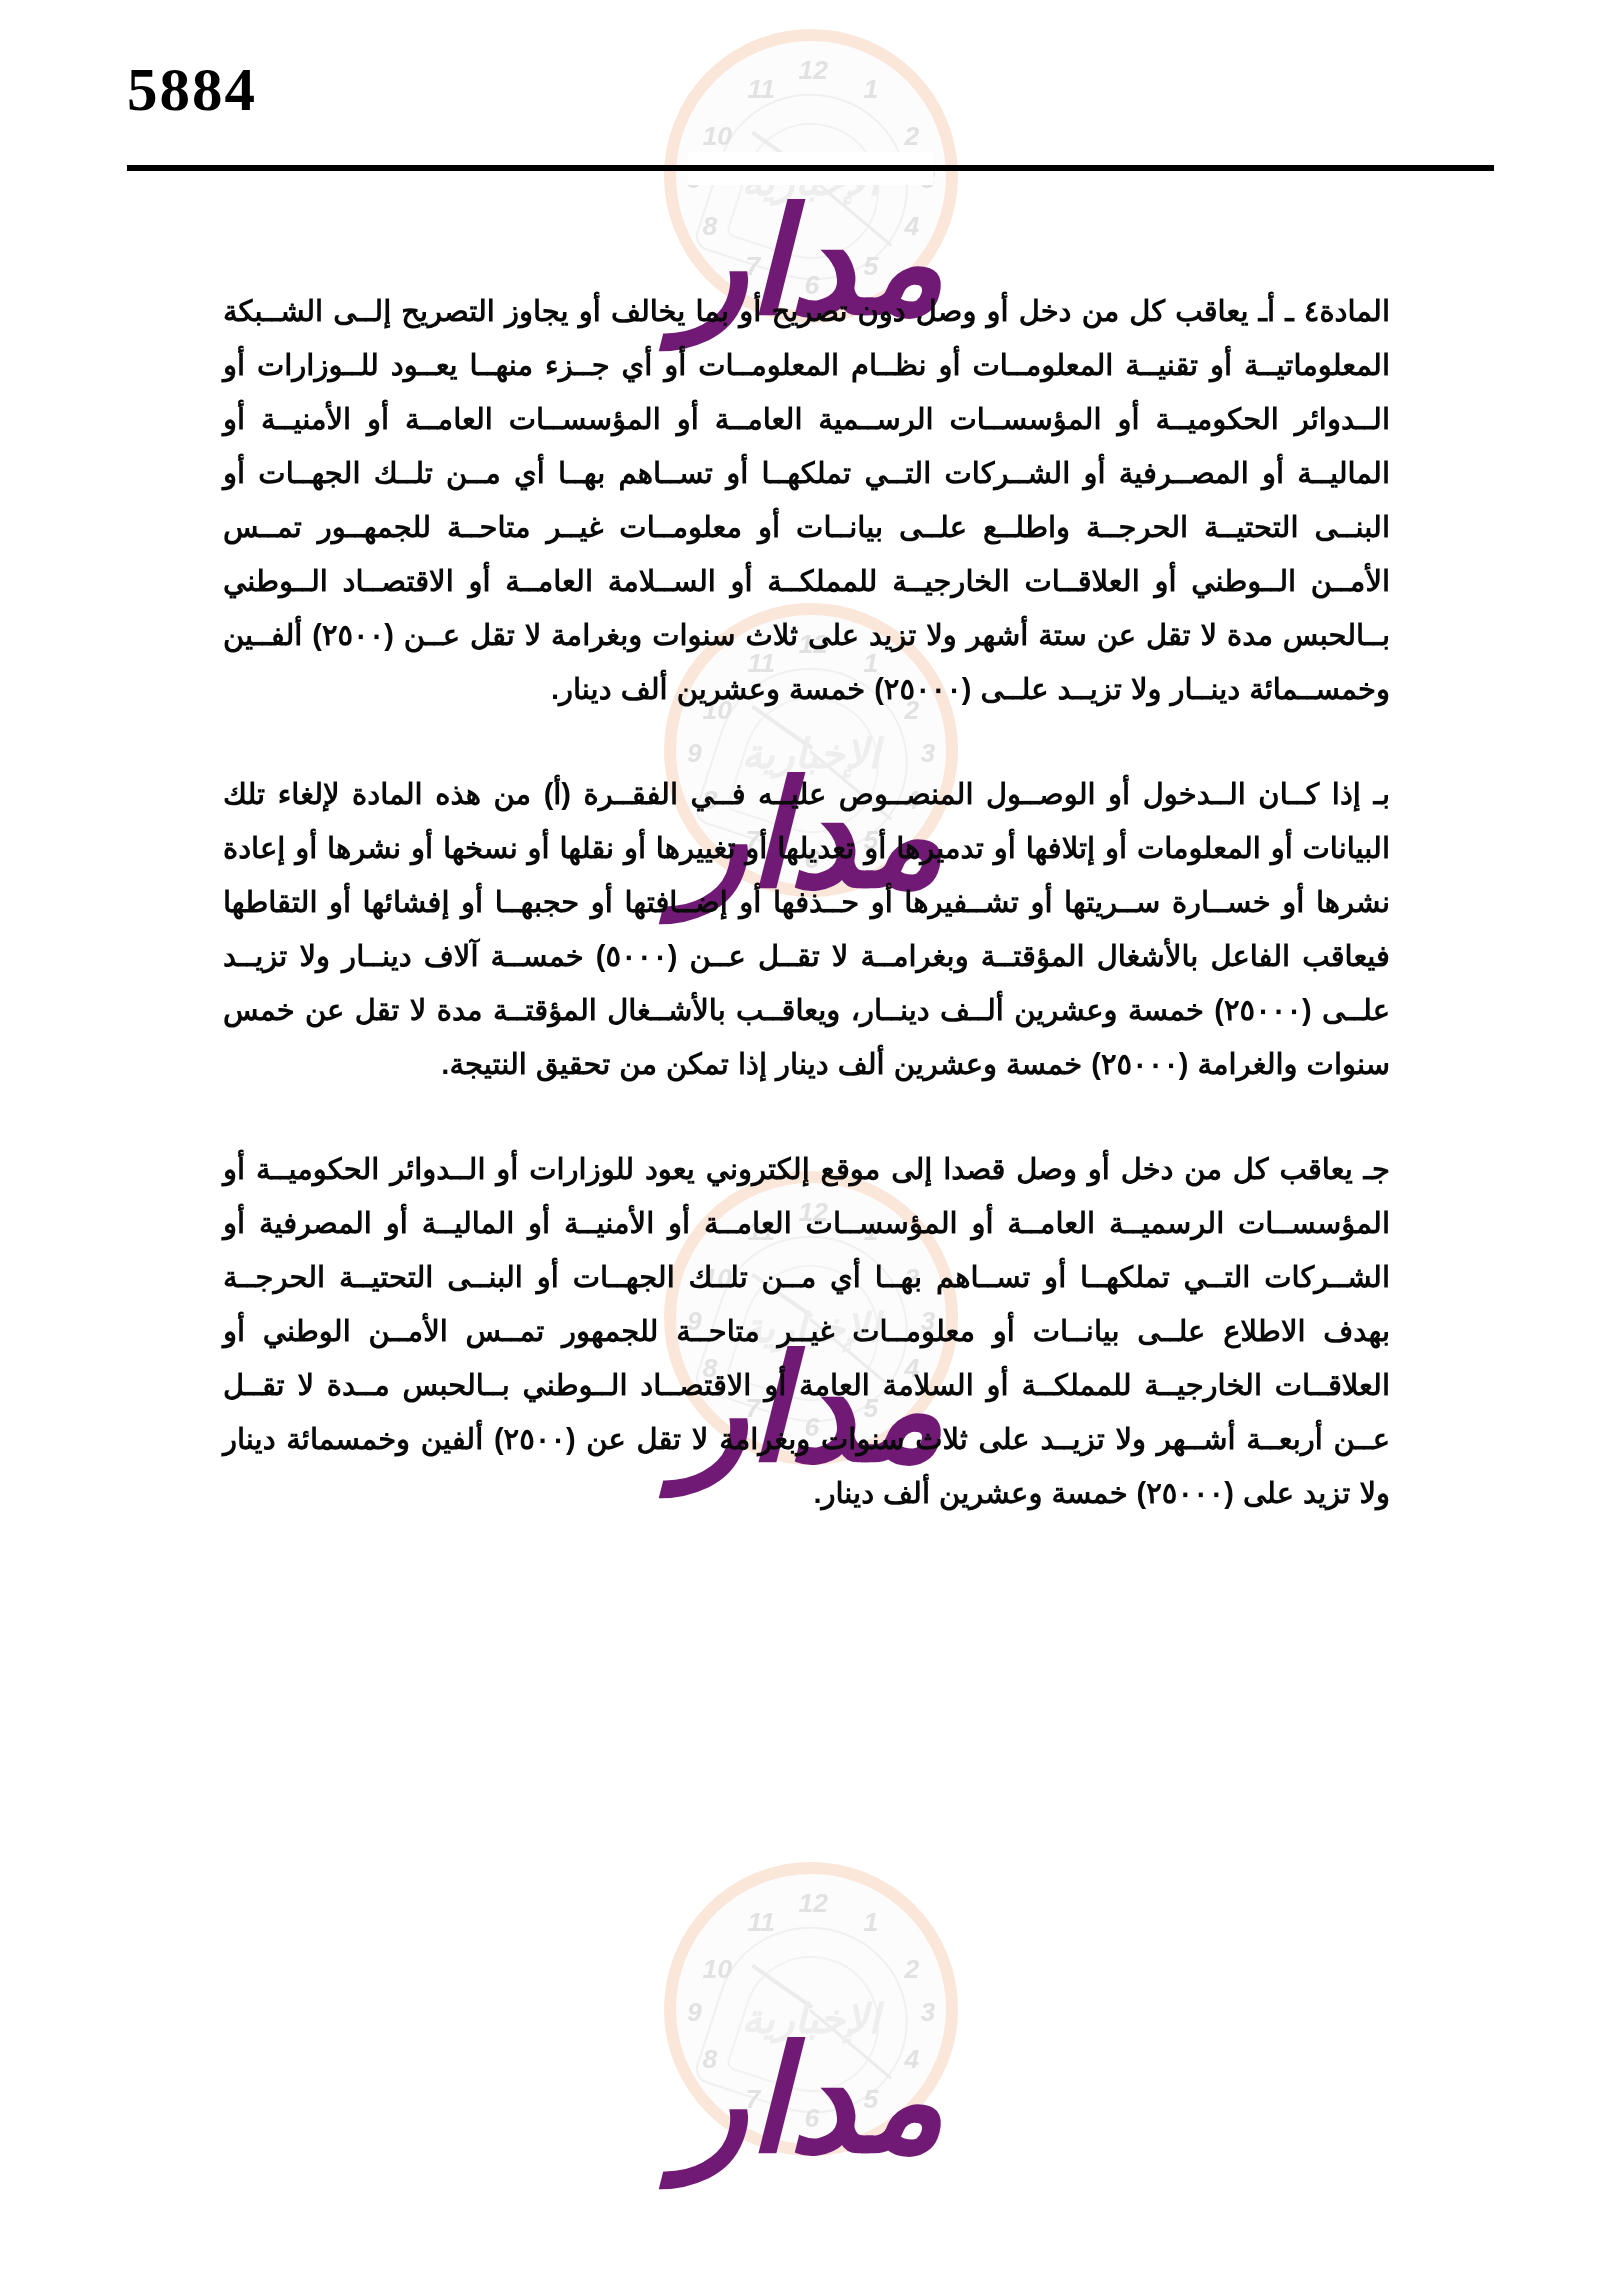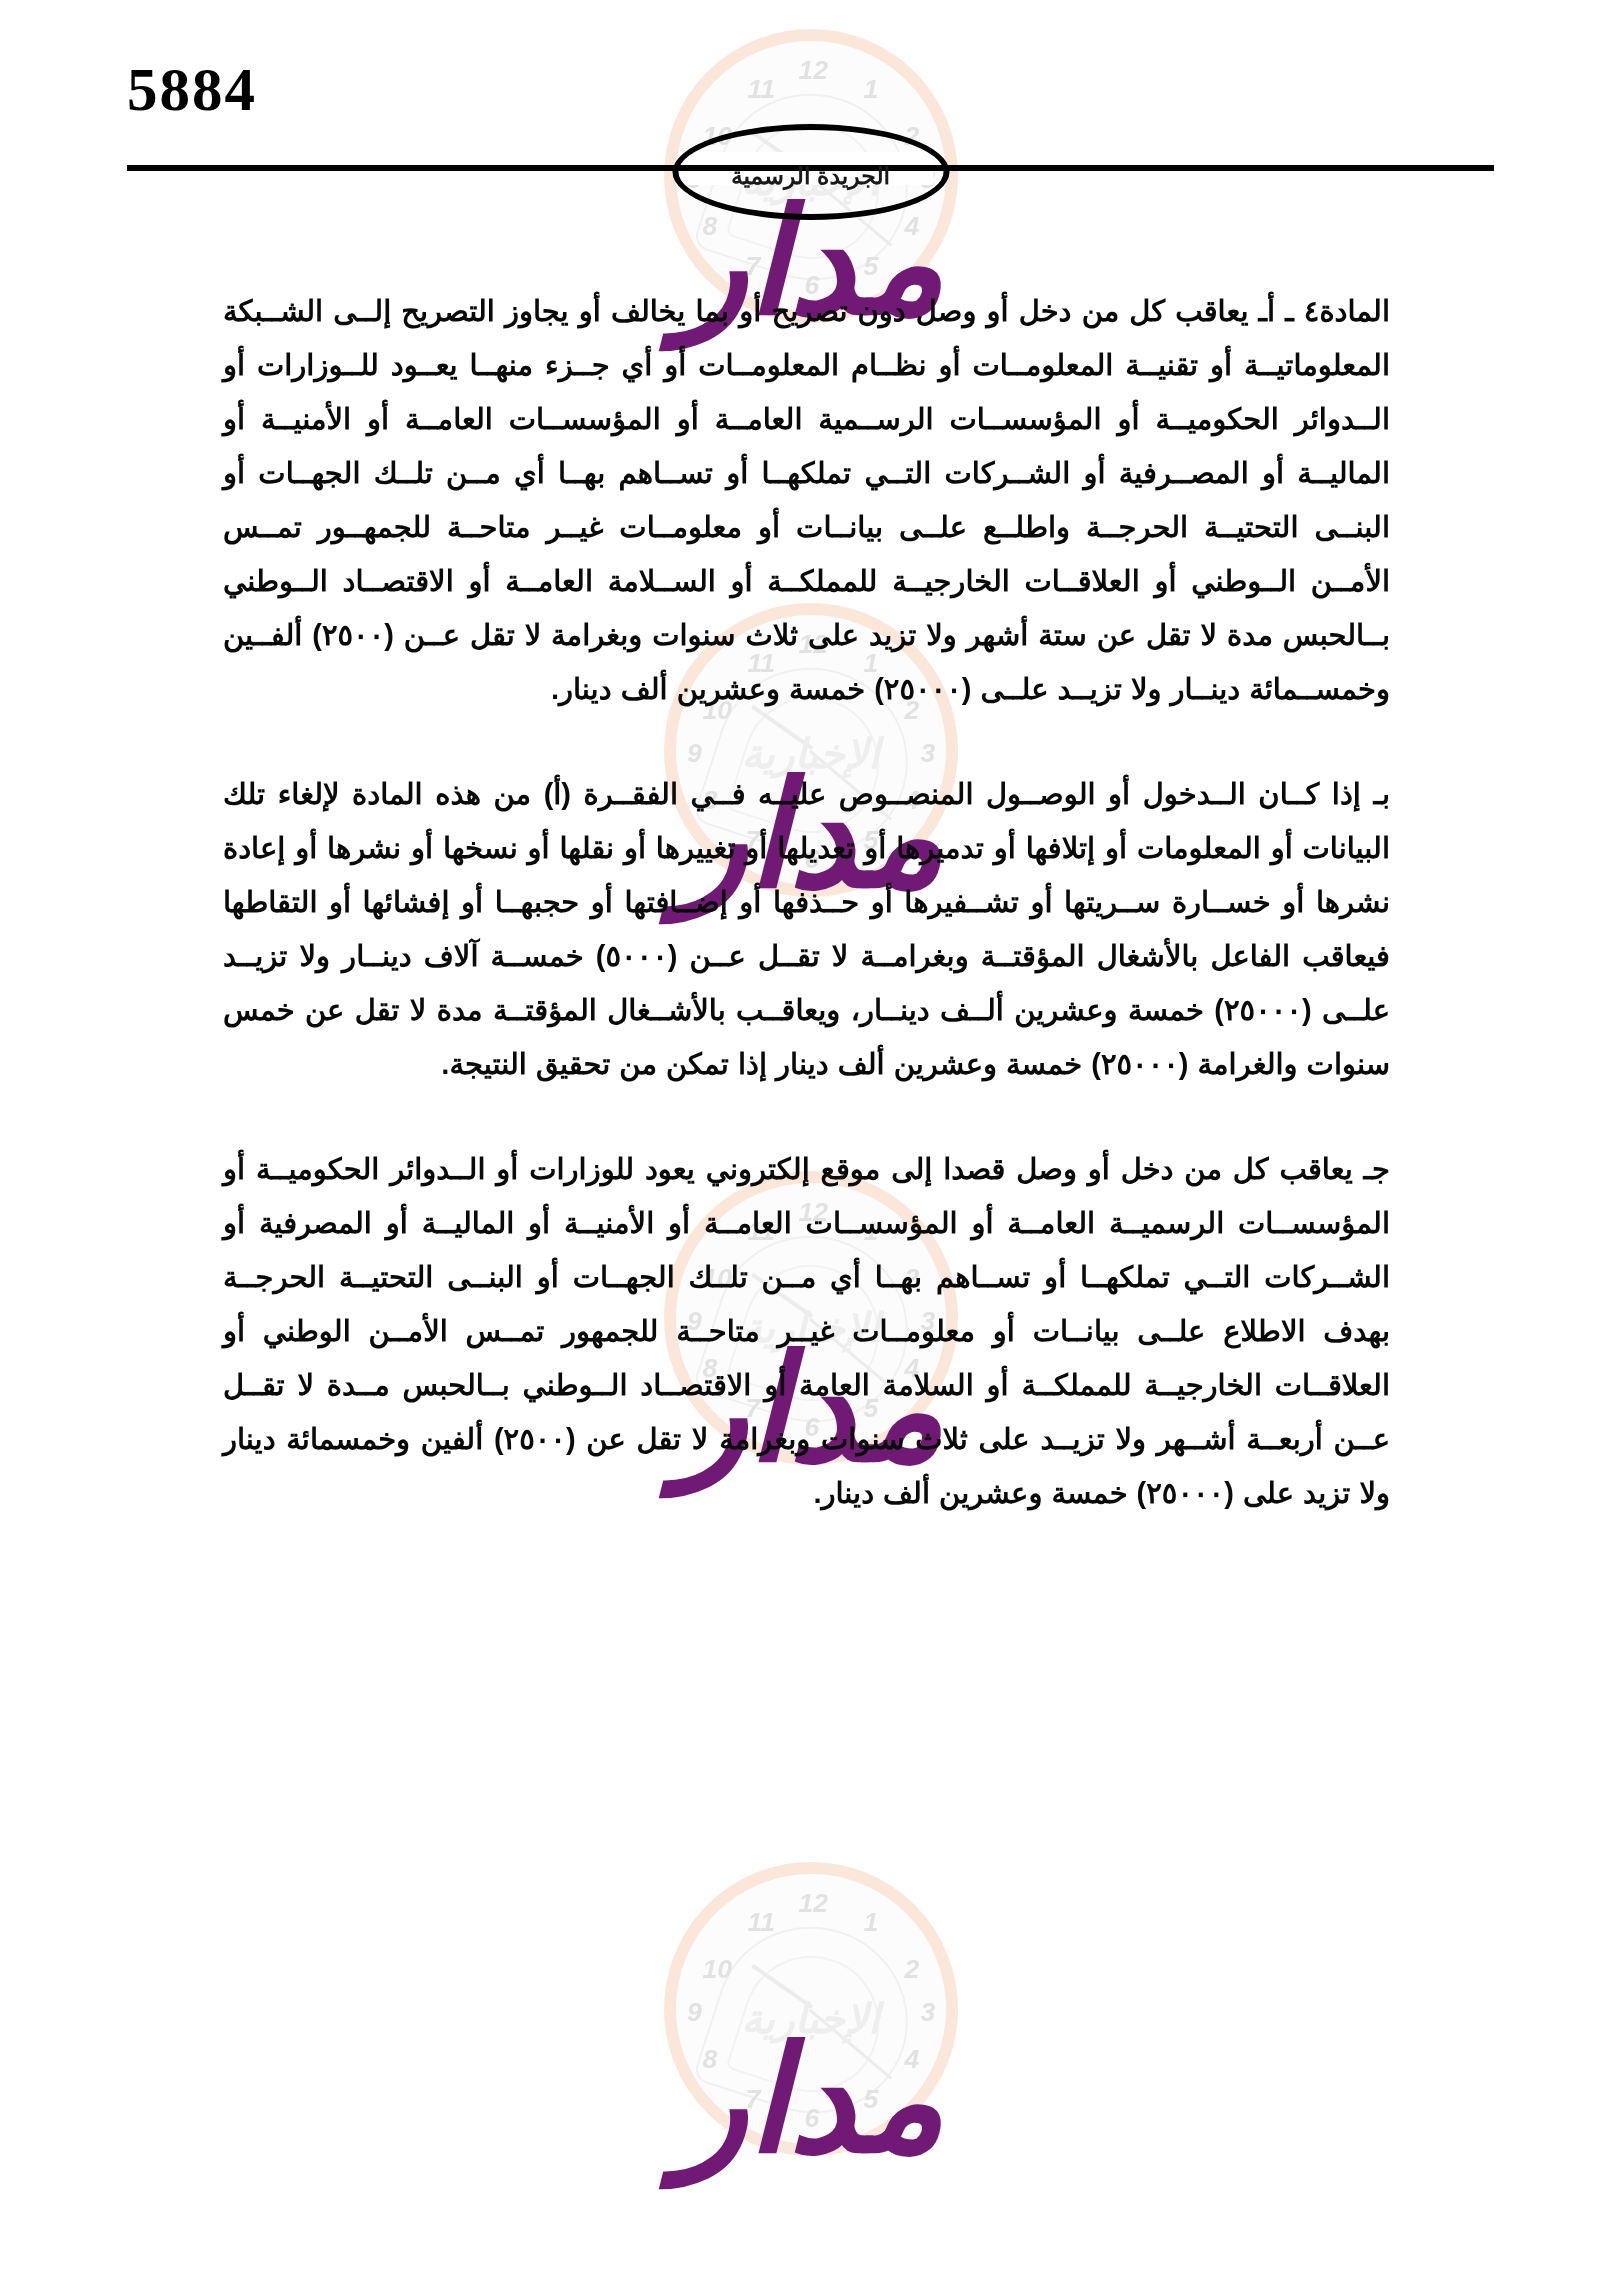--- a/index.html
+++ b/index.html
@@ -274,23 +274,20 @@
     <div class="wm-text-block wm-big" style="top:1343px;">مدار</div>
 
     <div class="wm-text-block wm-small" style="top:1995px;">الإخبارية</div>
     <div class="wm-text-block wm-big" style="top:2034px;">مدار</div>
   </div>
 
   <div class="header">
     <div class="page-number">5884</div>
     <div class="rule"></div>
     <div class="oval-mask"></div>
-    <div class="oval">
-      <span class="oval-label">الجريدة الرسمية</span>
-    </div>
   </div>
 
   <div class="content">
     <p class="para">المادة٤ ـ أـ يعاقب كل من دخل أو وصل دون تصريح أو بما يخالف أو يجاوز التصريح إلــى الشــبكة المعلوماتيــة أو تقنيــة المعلومــات أو نظــام المعلومــات أو أي جــزء منهــا يعــود للــوزارات أو الــدوائر الحكوميــة أو المؤسســات الرســمية العامــة أو المؤسســات العامــة أو الأمنيــة أو الماليــة أو المصــرفية أو الشــركات التــي تملكهــا أو تســاهم بهــا أي مــن تلــك الجهــات أو البنــى التحتيــة الحرجــة واطلــع علــى بيانــات أو معلومــات غيــر متاحــة للجمهــور تمــس الأمــن الــوطني أو العلاقــات الخارجيــة للمملكــة أو الســلامة العامــة أو الاقتصــاد الــوطني بــالحبس مدة لا تقل عن ستة أشهر ولا تزيد على ثلاث سنوات وبغرامة لا تقل عــن (٢٥٠٠) ألفــين وخمســمائة دينــار ولا تزيــد علــى (٢٥٠٠٠) خمسة وعشرين ألف دينار.</p>
     <p class="para">بـ إذا كــان الــدخول أو الوصــول المنصــوص عليــه فــي الفقــرة (أ) من هذه المادة لإلغاء تلك البيانات أو المعلومات أو إتلافها أو تدميرها أو تعديلها أو تغييرها أو نقلها أو نسخها أو نشرها أو إعادة نشرها أو خســارة ســريتها أو تشــفيرها أو حــذفها أو إضــافتها أو حجبهــا أو إفشائها أو التقاطها فيعاقب الفاعل بالأشغال المؤقتــة وبغرامــة لا تقــل عــن (٥٠٠٠) خمســة آلاف دينــار ولا تزيــد علــى (٢٥٠٠٠) خمسة وعشرين ألــف دينــار، ويعاقــب بالأشــغال المؤقتــة مدة لا تقل عن خمس سنوات والغرامة (٢٥٠٠٠) خمسة وعشرين ألف دينار إذا تمكن من تحقيق النتيجة.</p>
     <p class="para">جـ يعاقب كل من دخل أو وصل قصدا إلى موقع إلكتروني يعود للوزارات أو الــدوائر الحكوميــة أو المؤسســات الرسميــة العامــة أو المؤسســات العامــة أو الأمنيــة أو الماليــة أو المصرفية أو الشــركات التــي تملكهــا أو تســاهم بهــا أي مــن تلــك الجهــات أو البنــى التحتيــة الحرجــة بهدف الاطلاع علــى بيانــات أو معلومــات غيــر متاحــة للجمهور تمــس الأمــن الوطني أو العلاقــات الخارجيــة للمملكــة أو السلامة العامة أو الاقتصــاد الــوطني بــالحبس مــدة لا تقــل عــن أربعــة أشــهر ولا تزيــد على ثلاث سنوات وبغرامة لا تقل عن (٢٥٠٠) ألفين وخمسمائة دينار ولا تزيد على (٢٥٠٠٠) خمسة وعشرين ألف دينار.</p>
   </div>
 
 </div>
 

